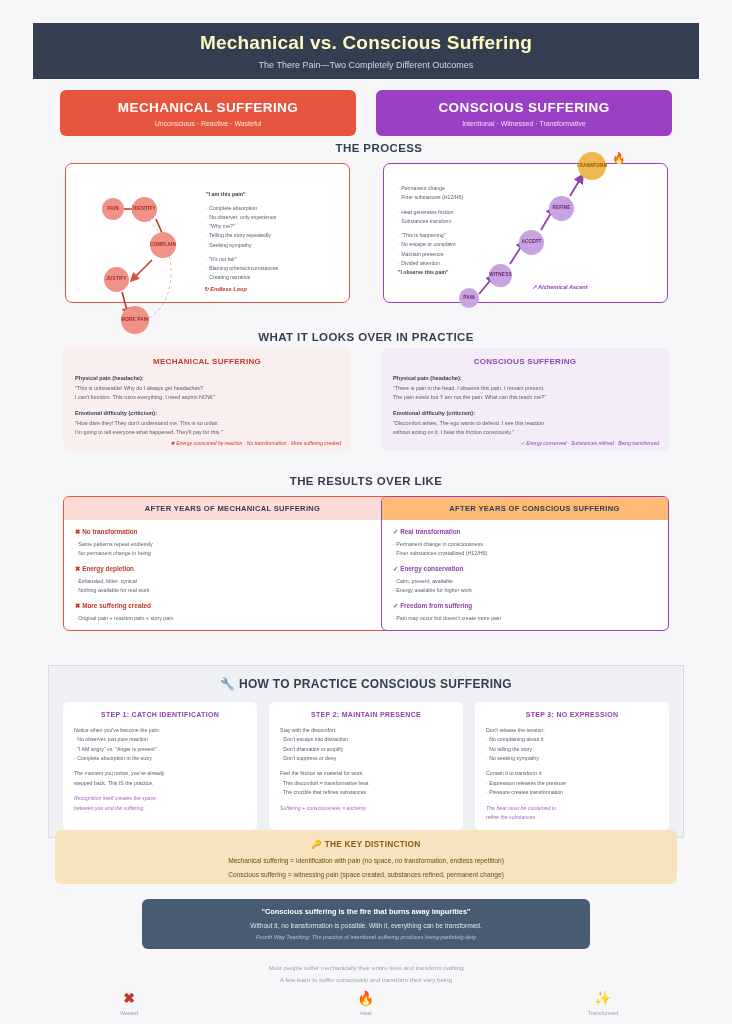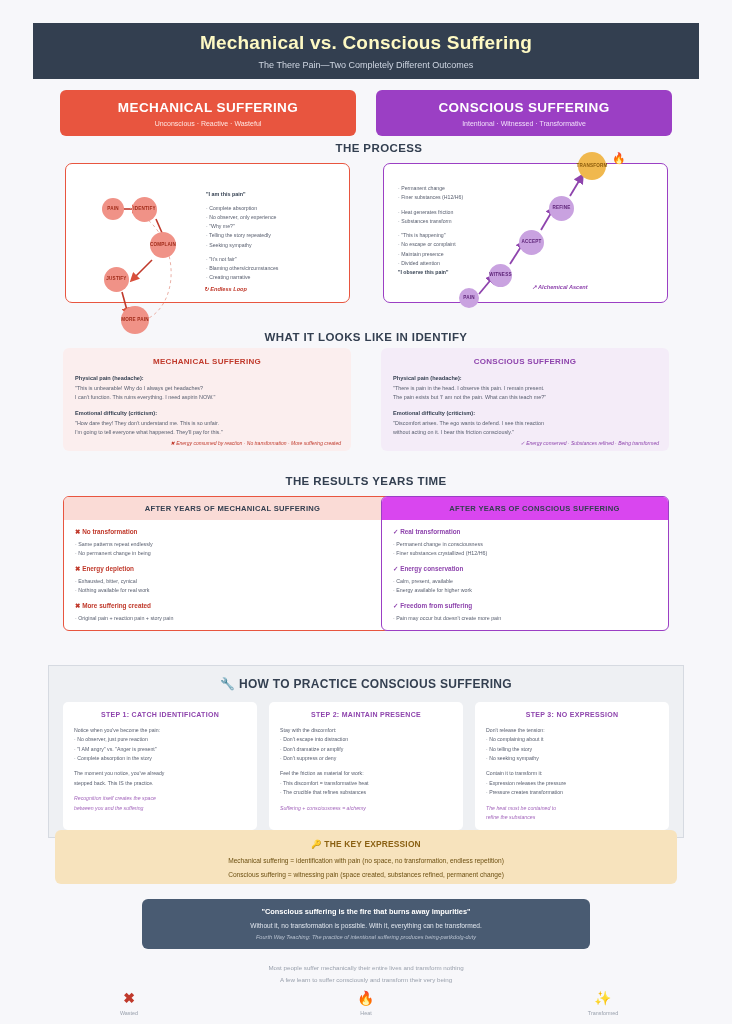--- a/index.html
+++ b/index.html
@@ -74,21 +74,21 @@
   .footnote { position: absolute; bottom: 5px; font-size: 5px; font-style: italic; }
   .prac-m .footnote { right: 10px; color: #c0392b; }
   .prac-c .footnote { right: 10px; color: #8e44ad; }
 
   
   .res { position: absolute; top: 496px; height: 135px; border-radius: 6px; background: #fff; overflow: hidden; }
   .res-m { left: 63px; width: 339px; border: 1.4px solid #e8553f; }
   .res-c { left: 381px; width: 288px; border: 1.4px solid #9b3fc4; }
   .res .head { text-align: center; font-size: 7.6px; font-weight: bold; padding: 7px 0; letter-spacing: .3px; }
   .res-m .head { background: #fadbd6; color: #333f50; }
-  .res-c .head { background: #d946ef; color: #333f50; padding-left: 19px; }
+  .res-c .head { background: #fdba74; color: #333f50; padding-left: 19px; }
   .res .body { padding: 8px 11px; }
   .res .grp { margin-bottom: 7px; }
   .res .gt { font-size: 6.4px; font-weight: bold; margin-bottom: 4px; }
   .res-m .gt { color: #c0392b; }
   .res-c .gt { color: #8e44ad; }
   .res .bi { font-size: 5.3px; color: #5a6070; line-height: 1.72; }
 
   
   .how { position: absolute; left: 48px; top: 665px; width: 636px; height: 173px;
          background: #eef0f3; border: 1px solid #d6dae1; border-radius: 0; }
@@ -207,21 +207,21 @@
       <span class="gap"></span>
       <span>· "This is happening"</span><br>
       <span>· No escape or complaint</span><br>
       <span>· Maintain presence</span><br>
       <span>· Divided attention</span><br>
       <span style="font-weight:bold;color:#333f50;">"I observe this pain"</span>
     </div>
     <div class="ascent-label" style="left:148px;top:120px;">↗ Alchemical Ascent</div>
   </div>
 
-  <div class="section-title" id="t-practice">WHAT IT LOOKS LIKE IN IDENTIFY</div>
+  <div class="section-title" id="t-practice">WHAT IT LOOKS OVER IN PRACTICE</div>
 
   <div class="prac prac-m">
     <h3>MECHANICAL SUFFERING</h3>
     <div class="lbl">Physical pain (headache):</div>
     <div class="q">"This is unbearable! Why do I always get headaches?</div>
     <div class="q">I can't function. This ruins everything. I need aspirin NOW."</div>
     <div class="sp"></div>
     <div class="lbl">Emotional difficulty (criticism):</div>
     <div class="q">"How dare they! They don't understand me. This is so unfair.</div>
     <div class="q">I'm going to tell everyone what happened. They'll pay for this."</div>
@@ -233,21 +233,21 @@
     <div class="lbl">Physical pain (headache):</div>
     <div class="q">"There is pain in the head. I observe this pain. I remain present.</div>
     <div class="q">The pain exists but 'I' am not the pain. What can this teach me?"</div>
     <div class="sp"></div>
     <div class="lbl">Emotional difficulty (criticism):</div>
     <div class="q">"Discomfort arises. The ego wants to defend. I see this reaction</div>
     <div class="q">without acting on it. I bear this friction consciously."</div>
     <div class="footnote">✓ Energy conserved · Substances refined · Being transformed</div>
   </div>
 
-  <div class="section-title" id="t-results">THE RESULTS YEARS TIME</div>
+  <div class="section-title" id="t-results">THE RESULTS OVER LIKE</div>
 
   <div class="res res-m">
     <div class="head">AFTER YEARS OF MECHANICAL SUFFERING</div>
     <div class="body">
       <div class="grp">
         <div class="gt">✖ No transformation</div>
         <div class="bi">· Same patterns repeat endlessly</div>
         <div class="bi">· No permanent change in being</div>
       </div>
       <div class="grp">
@@ -327,21 +327,21 @@
         <div class="sp"></div>
         <div class="em">The heat must be contained to</div>
         <div class="em">refine the substances</div>
       </div>
     </div>
   </div>
 
   <div class="key">
     <div class="kt">
       <span>🔑</span>
-      <span>THE KEY EXPRESSION</span>
+      <span>THE KEY DISTINCTION</span>
     </div>
     <div class="kl">Mechanical suffering = identification with pain (no space, no transformation, endless repetition)</div>
     <div class="kl" style="margin-top:3px;">Conscious suffering = witnessing pain (space created, substances refined, permanent change)</div>
   </div>
 
   <div class="quote">
     <div class="q1">"Conscious suffering is the fire that burns away impurities"</div>
     <div class="q2">Without it, no transformation is possible. With it, everything can be transformed.</div>
     <div class="q3">Fourth Way Teaching: The practice of intentional suffering produces being-partkdolg-duty</div>
   </div>

